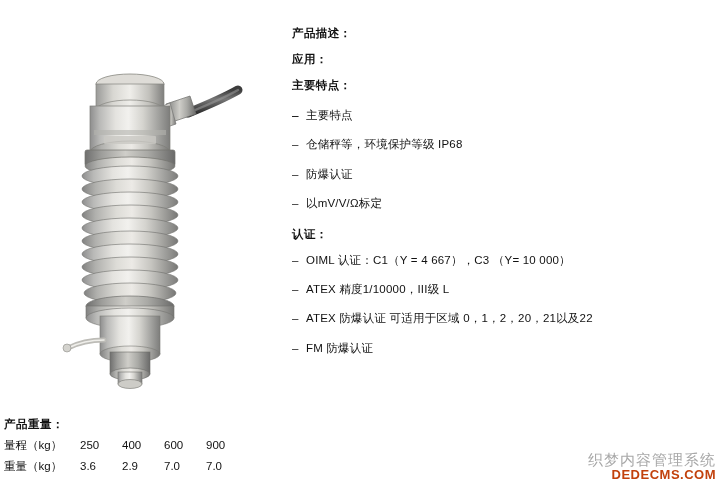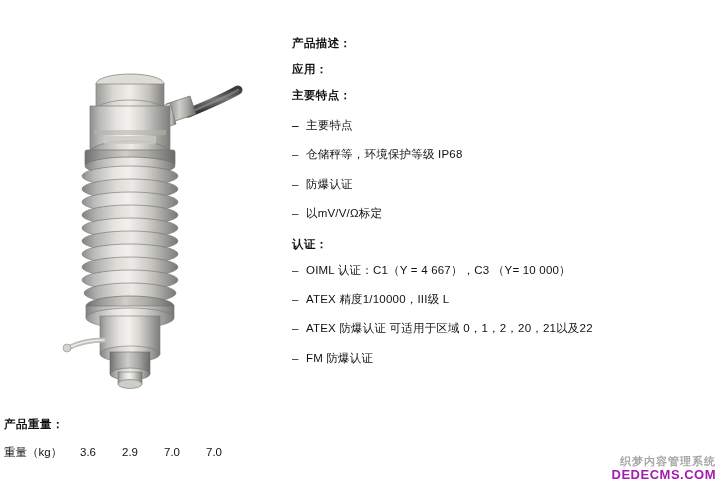--- a/index.html
+++ b/index.html
@@ -42,21 +42,21 @@
     position: absolute;
     left: 4px;
     top: 418px;
     width: 270px;
     font-size: 11.5px;
     line-height: 1.1;
     color: #111;
   }
   .weight-title {
     font-weight: bold;
-    margin-bottom: 15px;
+    margin-bottom: 8px;
     letter-spacing: .5px;
   }
   .weight-row {
     display: flex;
     align-items: baseline;
     margin-bottom: 9px;
     white-space: nowrap;
   }
   .weight-label {
     width: 76px;
@@ -72,21 +72,21 @@
   .content {
     position: absolute;
     left: 292px;
     top: 26px;
     width: 424px;
     font-size: 11.5px;
     color: #111;
   }
   .section-title {
     font-weight: bold;
-    margin: 10px 0 11px 0;
+    margin: 0 0 11px 0;
     letter-spacing: .4px;
   }
   .para {
     margin: 0 0 18px 0;
     line-height: 1.35;
     letter-spacing: .2px;
   }
   .bullets {
     list-style: none;
     margin: 0 0 16px 0;
@@ -107,28 +107,27 @@
 
   
   .watermark {
     position: absolute;
     right: 10px;
     bottom: 8px;
     text-align: right;
     line-height: 1.15;
   }
   .wm-cn {
-    font-size: 11px;
+    font-size: 15px;
     color: #a8a8a8;
     letter-spacing: 1px;
-    font-weight: bold;
   }
   .wm-en {
     font-size: 13px;
-    color: #a21caf;
+    color: #c2410c;
     font-weight: bold;
     letter-spacing: .5px;
   }
 </style>
 </head>
 <body>
 
 <div class="page">
 
   <div class="product-image">
@@ -218,20 +217,27 @@
       <rect x="80" y="354" width="24" height="12" fill="url(#metalH)" stroke="#74746f" stroke-width="0.6"></rect>
       <ellipse cx="92" cy="366" rx="12" ry="4.5" fill="#cdccc7" stroke="#74746f" stroke-width="0.6"></ellipse>
 
       <rect x="66" y="118" width="52" height="8" rx="1" fill="#c9c8c3" opacity=".8"></rect>
     </svg>
   </div>
 
   <div class="weight-block">
     <div class="weight-title">产品重量：</div>
 
+    <div class="weight-row">
+      <span class="weight-label">量程（kg）</span>
+      <span class="weight-cell">250</span>
+      <span class="weight-cell">400</span>
+      <span class="weight-cell">600</span>
+      <span class="weight-cell">900</span>
+    </div>
 
     <div class="weight-row">
       <span class="weight-label">重量（kg）</span>
       <span class="weight-cell">3.6</span>
       <span class="weight-cell">2.9</span>
       <span class="weight-cell">7.0</span>
       <span class="weight-cell">7.0</span>
     </div>
   </div>
 

